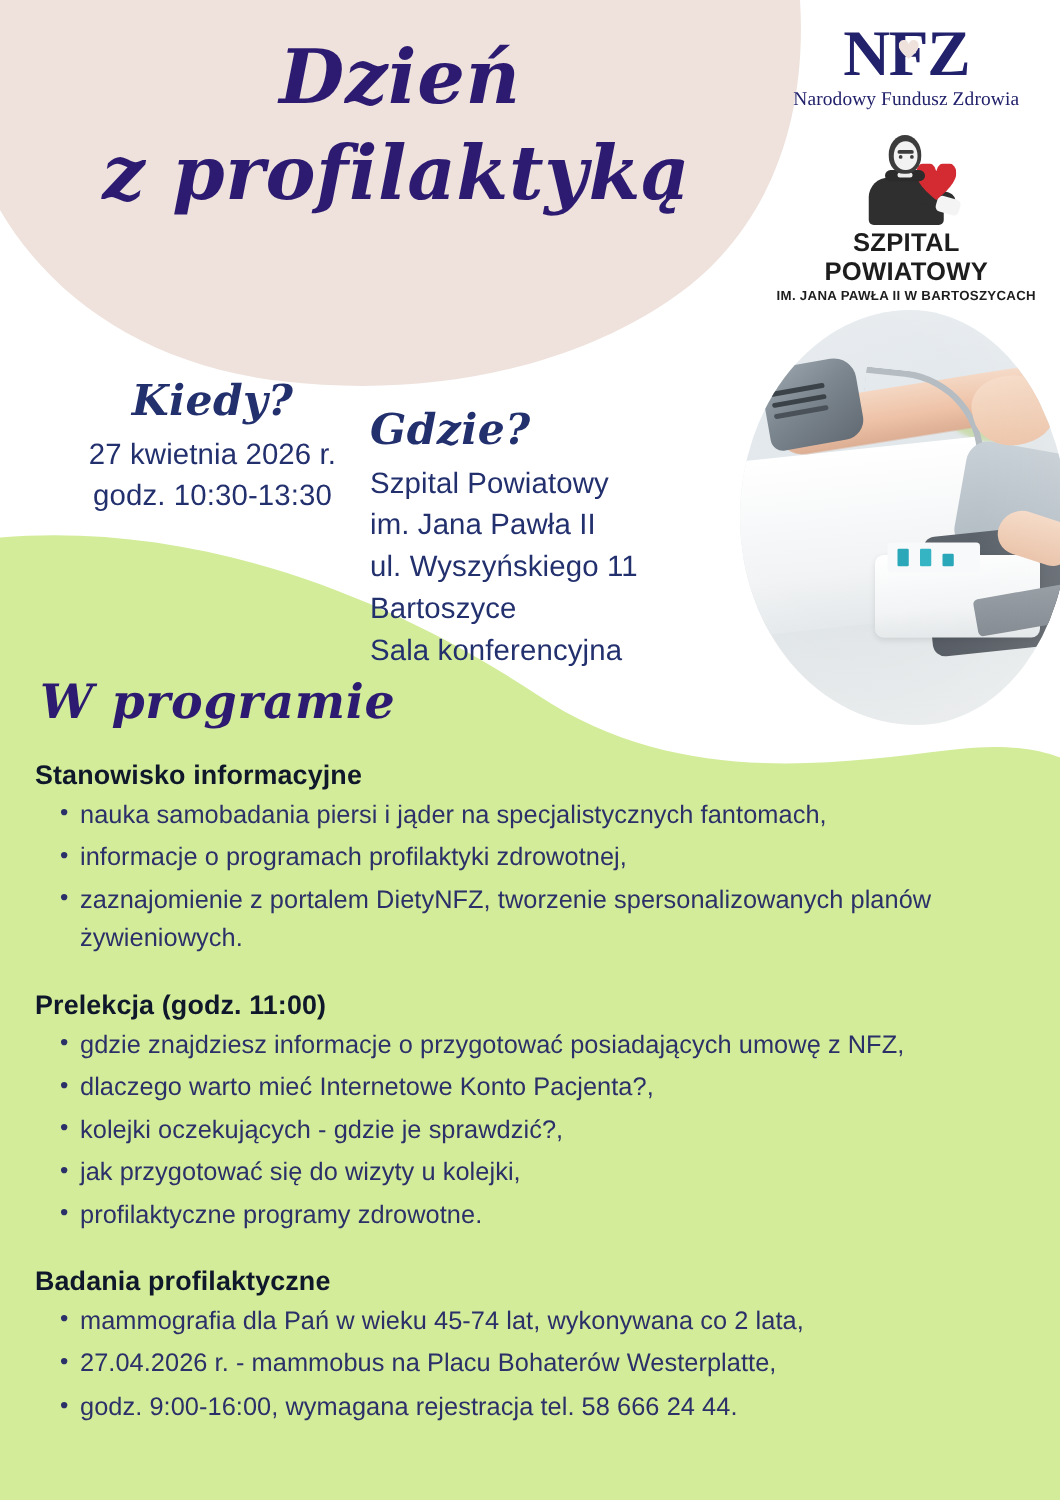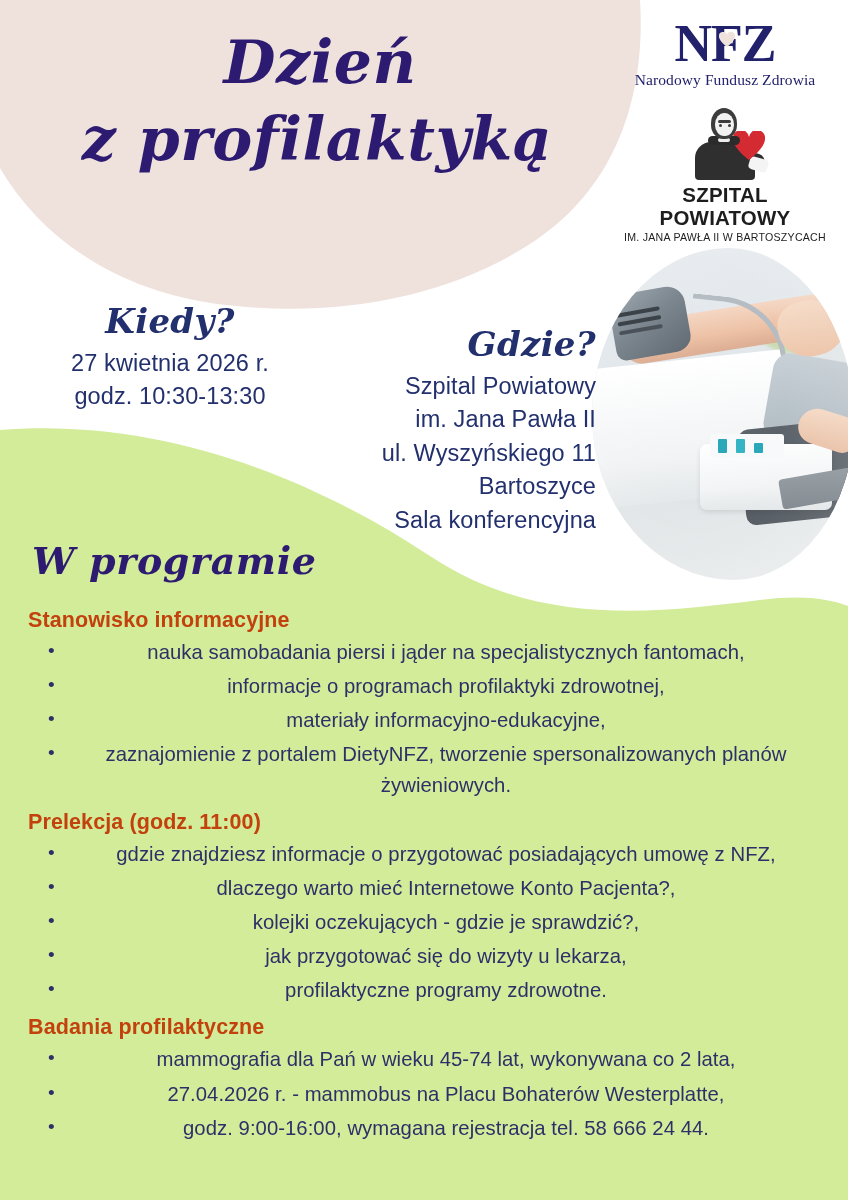--- a/index.html
+++ b/index.html
@@ -280,21 +280,21 @@
   }
   .hosp-name {
     font-size: 20.5px;
     font-weight: bold;
     color: #1d1d1d;
     letter-spacing: .2px;
     line-height: 1.1;
   }
   .hosp-sub {
     font-size: 10.6px;
-    font-weight: normal;
+    font-weight: bold;
     color: #1d1d1d;
     letter-spacing: .25px;
     margin-top: 2px;
   }
   
   .headline {
     position: absolute;
     left: 60px;
     top: 24px;
     width: 520px;
@@ -315,21 +315,21 @@
     left: 20px;
     top: 302px;
     width: 300px;
     text-align: center;
   }
   .blk-gdzie {
     position: absolute;
     left: 296px;
     top: 325px;
     width: 300px;
-    text-align: right;
+    text-align: left;
   }
   .q-head {
     font-family: "DejaVu Serif", serif;
     font-style: italic;
     font-weight: bold;
     font-size: 34px;
     color: #23306e;
     line-height: 1.15;
     margin-bottom: 6px;
     letter-spacing: .3px;
@@ -357,28 +357,27 @@
     left: 28px;
     top: 608px;
     width: 800px;
     color: #2b3168;
   }
   .sec-title {
     font-size: 21.5px;
     font-weight: bold;
     letter-spacing: .1px;
     margin: 0 0 4px 0;
-    color: #c2410c;
-  }
-  .sec-title.gap { margin-top: 9px; }
+    color: #0f172a;
+  }
+  .sec-title.gap { margin-top: 25px; }
   ul.items {
     list-style: none;
     margin: 0 0 0 0;
     padding: 0;
-    text-align: center;
   }
   ul.items li {
     position: relative;
     padding-left: 36px;
     font-size: 20.3px;
     line-height: 1.53;
     letter-spacing: .05px;
     color: #2b3168;
     margin-bottom: 3px;
   }
@@ -478,30 +477,29 @@
   </div>
 
   <div class="prog-head">W programie</div>
 
   <div class="prog-body">
 
     <div class="sec-title">Stanowisko informacyjne</div>
     <ul class="items">
       <li>nauka samobadania piersi i jąder na specjalistycznych fantomach,</li>
       <li>informacje o programach profilaktyki zdrowotnej,</li>
-      <li>materiały informacyjno-edukacyjne,</li>
       <li>zaznajomienie z portalem DietyNFZ, tworzenie spersonalizowanych planów żywieniowych.</li>
     </ul>
 
     <div class="sec-title gap">Prelekcja (godz. 11:00)</div>
     <ul class="items">
       <li>gdzie znajdziesz informacje o przygotować posiadających umowę z NFZ,</li>
       <li>dlaczego warto mieć Internetowe Konto Pacjenta?,</li>
       <li>kolejki oczekujących - gdzie je sprawdzić?,</li>
-      <li>jak przygotować się do wizyty u lekarza,</li>
+      <li>jak przygotować się do wizyty u kolejki,</li>
       <li>profilaktyczne programy zdrowotne.</li>
     </ul>
 
     <div class="sec-title gap">Badania profilaktyczne</div>
     <ul class="items">
       <li>mammografia dla Pań w wieku 45-74 lat, wykonywana co 2 lata,</li>
       <li>27.04.2026 r. - mammobus na Placu Bohaterów Westerplatte,</li>
       <li>godz. 9:00-16:00, wymagana rejestracja tel. 58 666 24 44.</li>
     </ul>
 

